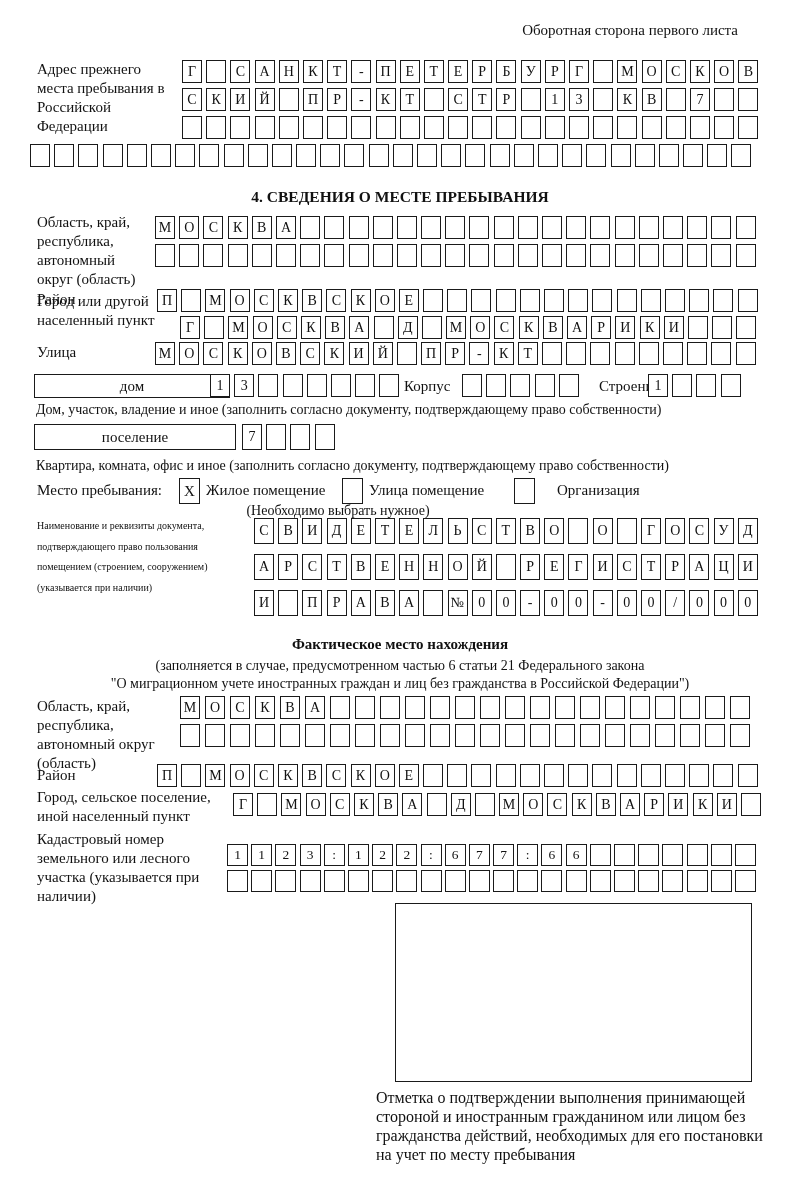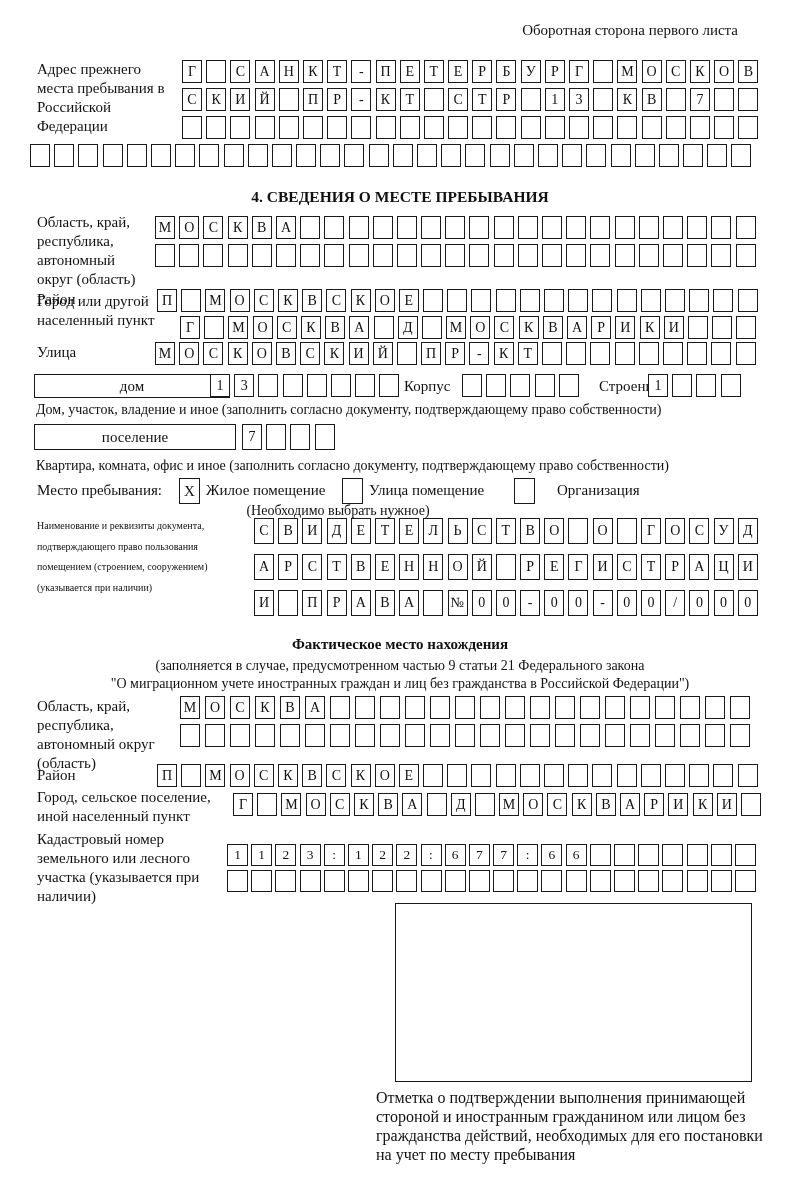--- a/index.html
+++ b/index.html
@@ -462,21 +462,21 @@
       <div class="cb">-</div>
       <div class="cb">0</div>
       <div class="cb">0</div>
       <div class="cb">/</div>
       <div class="cb">0</div>
       <div class="cb">0</div>
       <div class="cb">0</div>
     </div>
 
   <div class="h-fakt ctr bold">Фактическое место нахождения</div>
-  <div class="cap ctr cap-f1">(заполняется в случае, предусмотренном частью 9 статьи 21 Федерального закона</div>
+  <div class="cap ctr cap-f1">(заполняется в случае, предусмотренном частью 6 статьи 21 Федерального закона</div>
   <div class="cap ctr cap-f2">"О миграционном учете иностранных граждан и лиц без гражданства в Российской Федерации")</div>
 
   <div class="lbl lb-fobl">Область, край, республика, автономный округ (область)</div>
   <div class="br p25 r-fo1">
       <div class="cb">М</div>
       <div class="cb">О</div>
       <div class="cb">С</div>
       <div class="cb">К</div>
       <div class="cb">В</div>
       <div class="cb">А</div>

